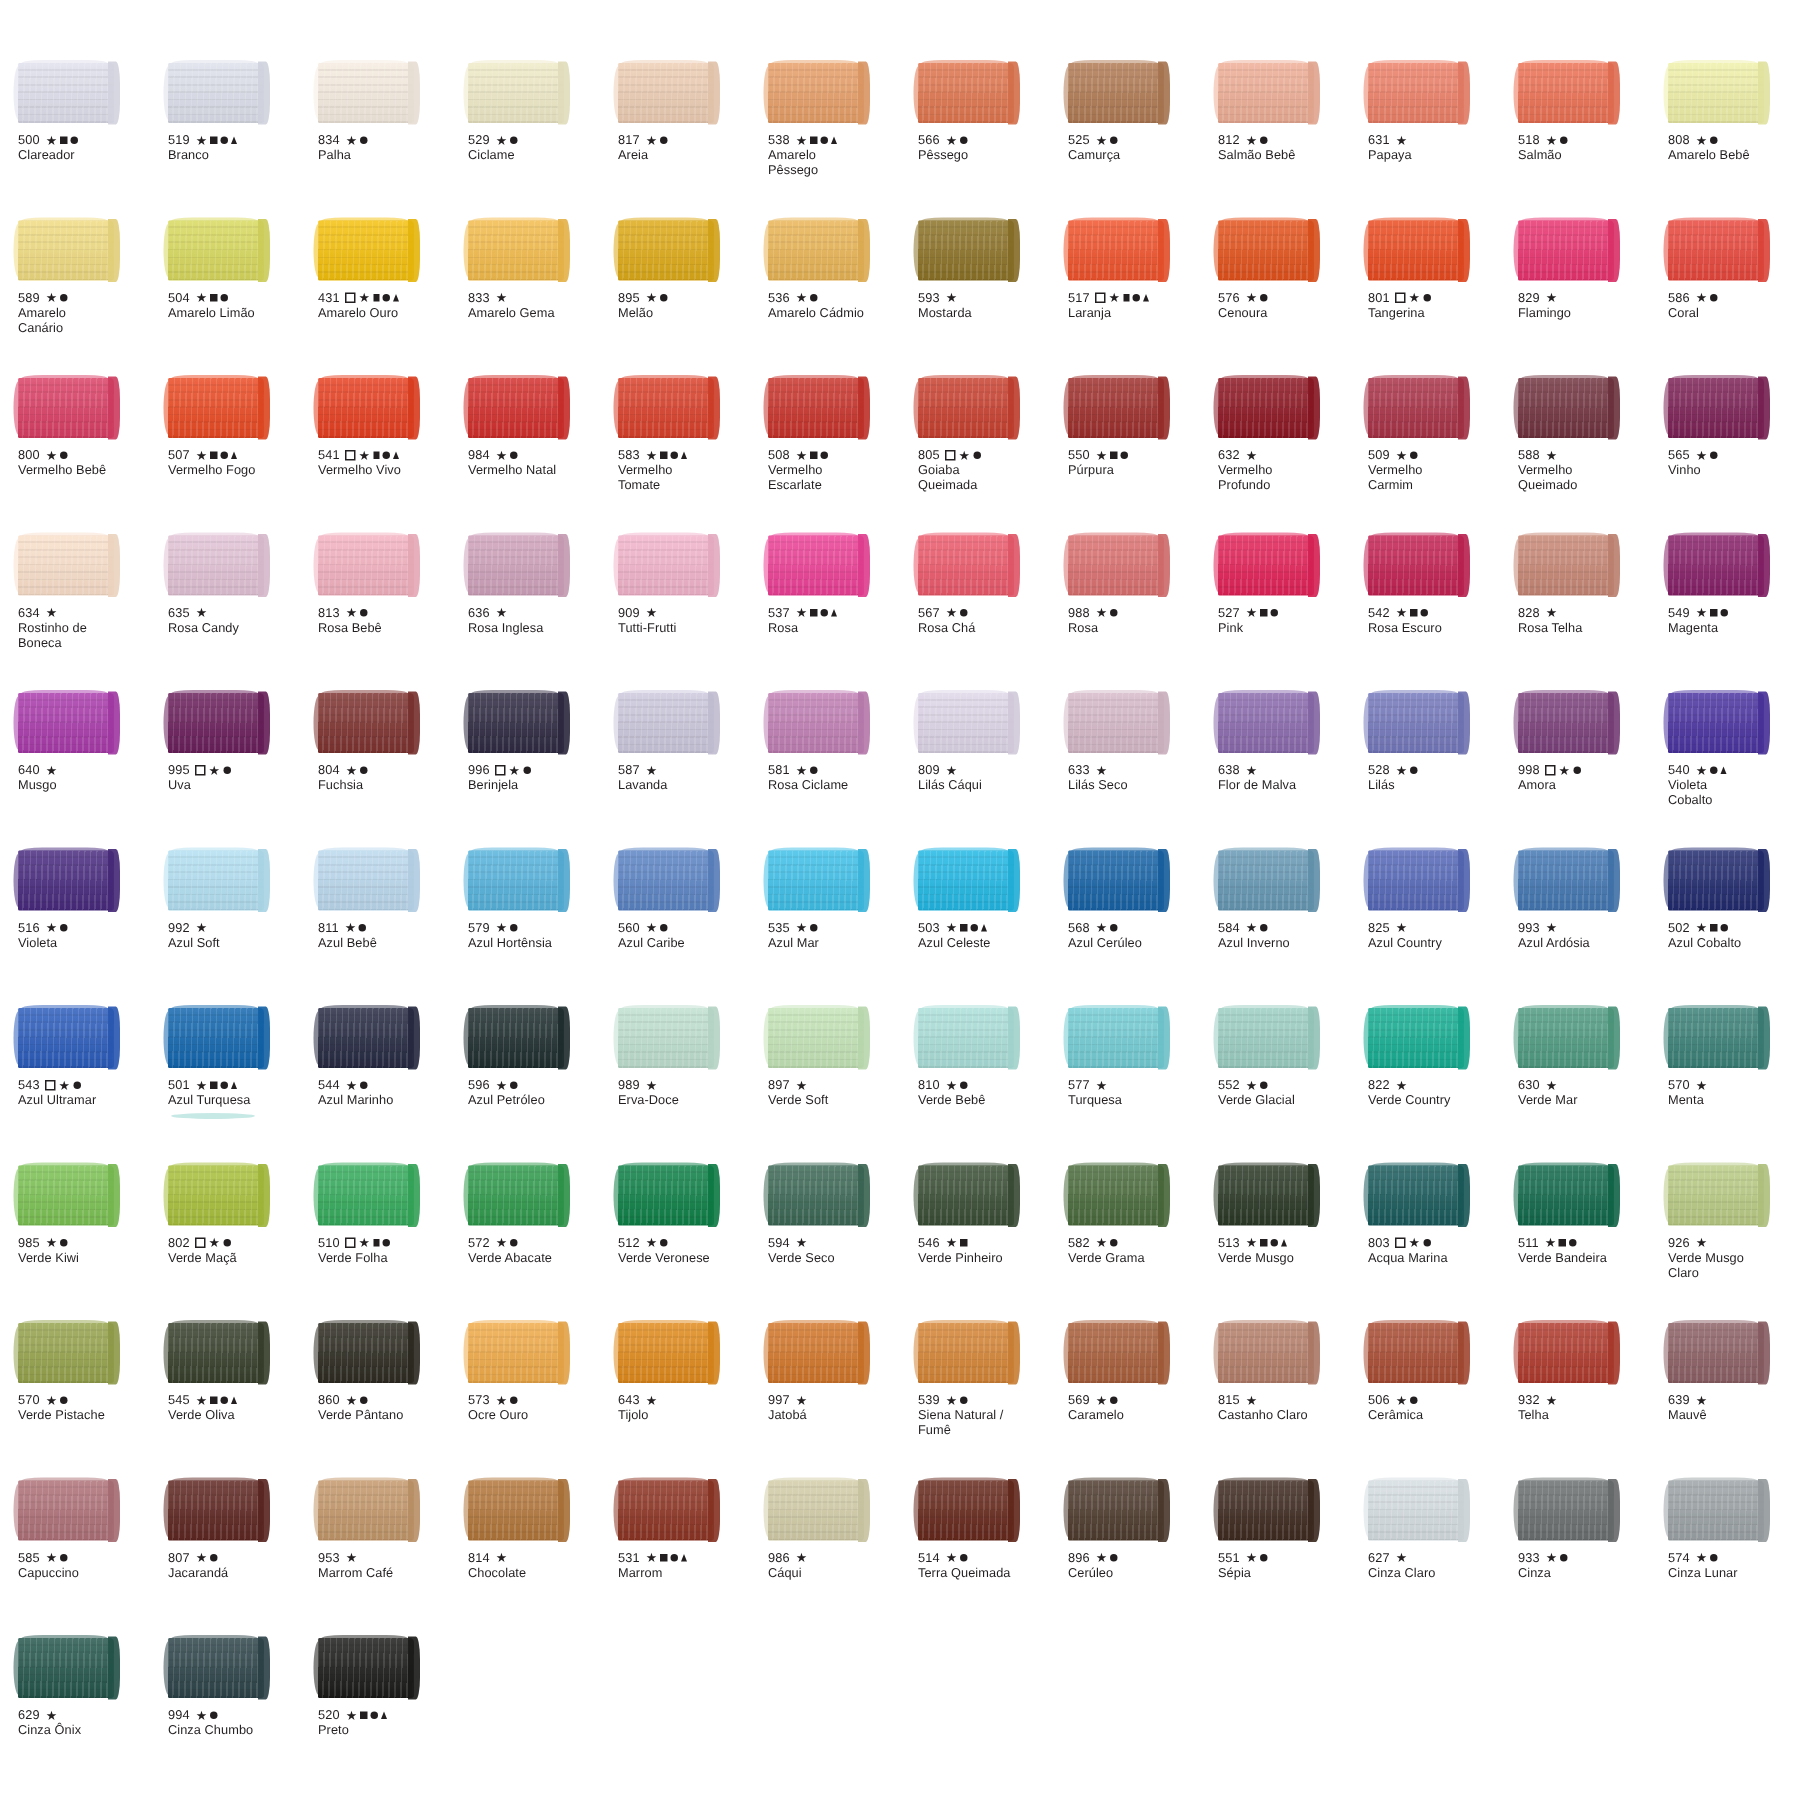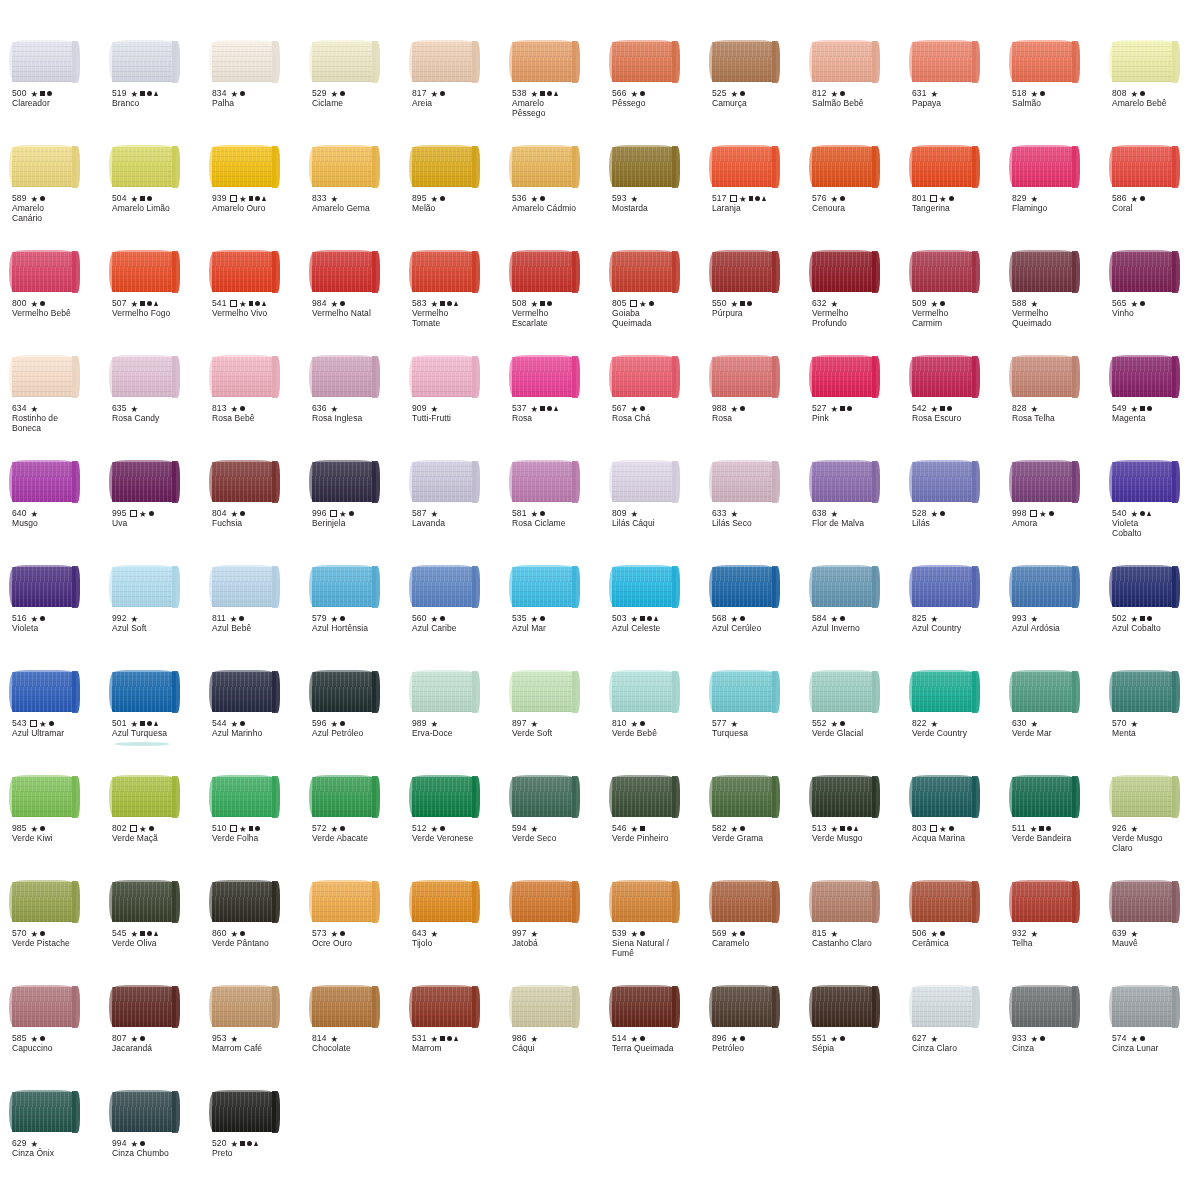--- a/index.html
+++ b/index.html
@@ -404,21 +404,21 @@
           </div>
         </div>
       </div>
       <div class="swatch-cell">
         <div class="paint" style="background: rgb(244, 192, 12);">
           <div class="tip" style="background: rgb(244, 192, 12);"></div>
           <div class="tex"></div>
         </div>
         <div class="meta">
           <div class="codeline">
-            <span class="code">939</span>
+            <span class="code">431</span>
             <span class="syms">
               <span class="sym osq"></span>
               <span class="sym star">★</span>
               <span class="sym fsq"></span>
               <span class="sym circ"></span>
               <span class="sym tri"></span>
             </span>
           </div>
           <div class="name">
             <span>Amarelo Ouro</span>
@@ -2249,21 +2249,21 @@
         </div>
         <div class="meta">
           <div class="codeline">
             <span class="code">896</span>
             <span class="syms">
               <span class="sym star">★</span>
               <span class="sym circ"></span>
             </span>
           </div>
           <div class="name">
-            <span>Petróleo</span>
+            <span>Cerúleo</span>
           </div>
         </div>
       </div>
       <div class="swatch-cell">
         <div class="paint" style="background: rgb(62, 42, 32);">
           <div class="tip" style="background: rgb(62, 42, 32);"></div>
           <div class="tex"></div>
         </div>
         <div class="meta">
           <div class="codeline">

